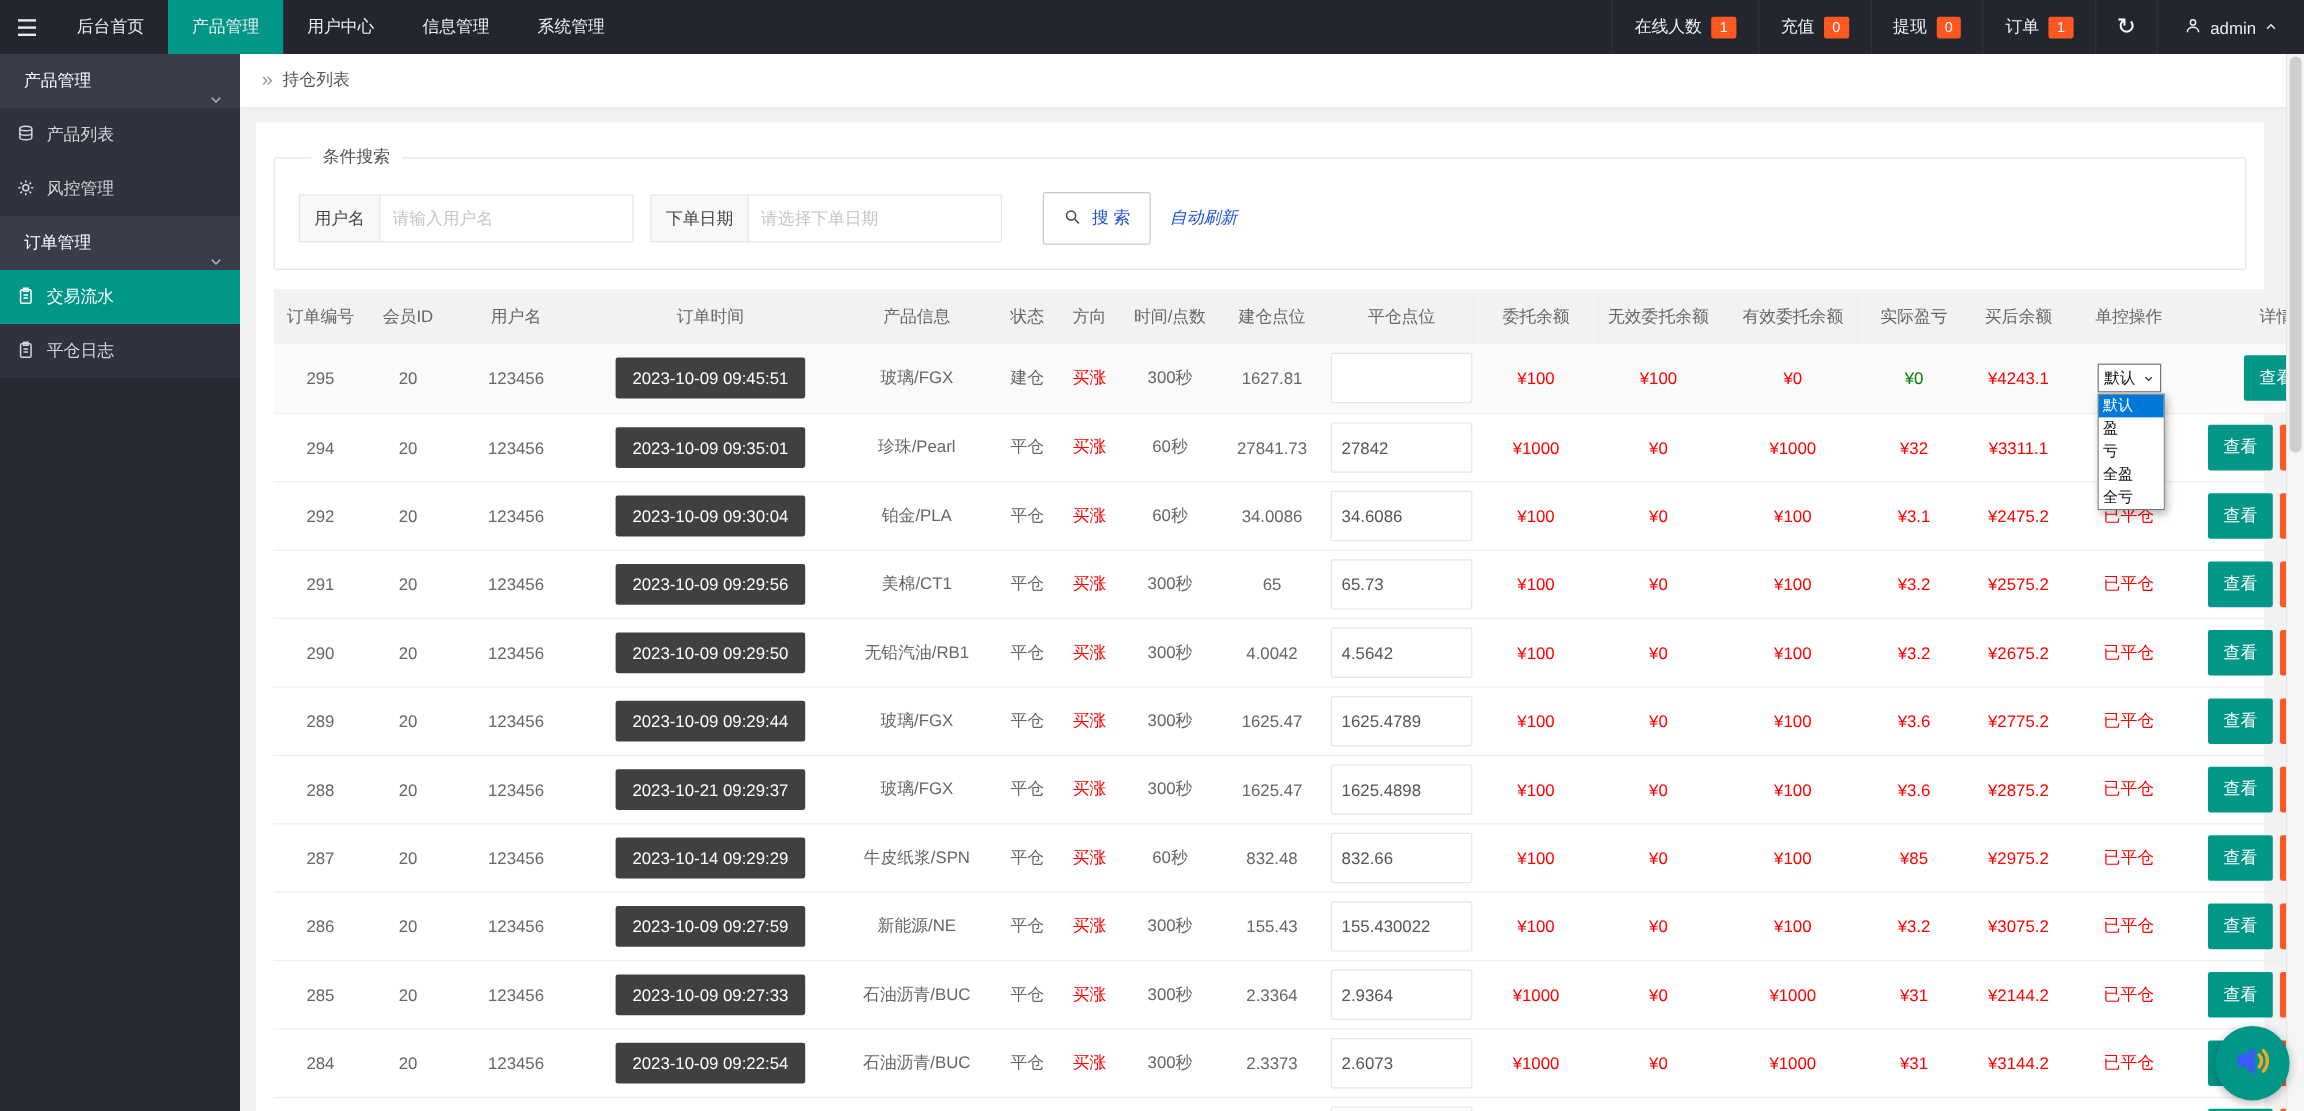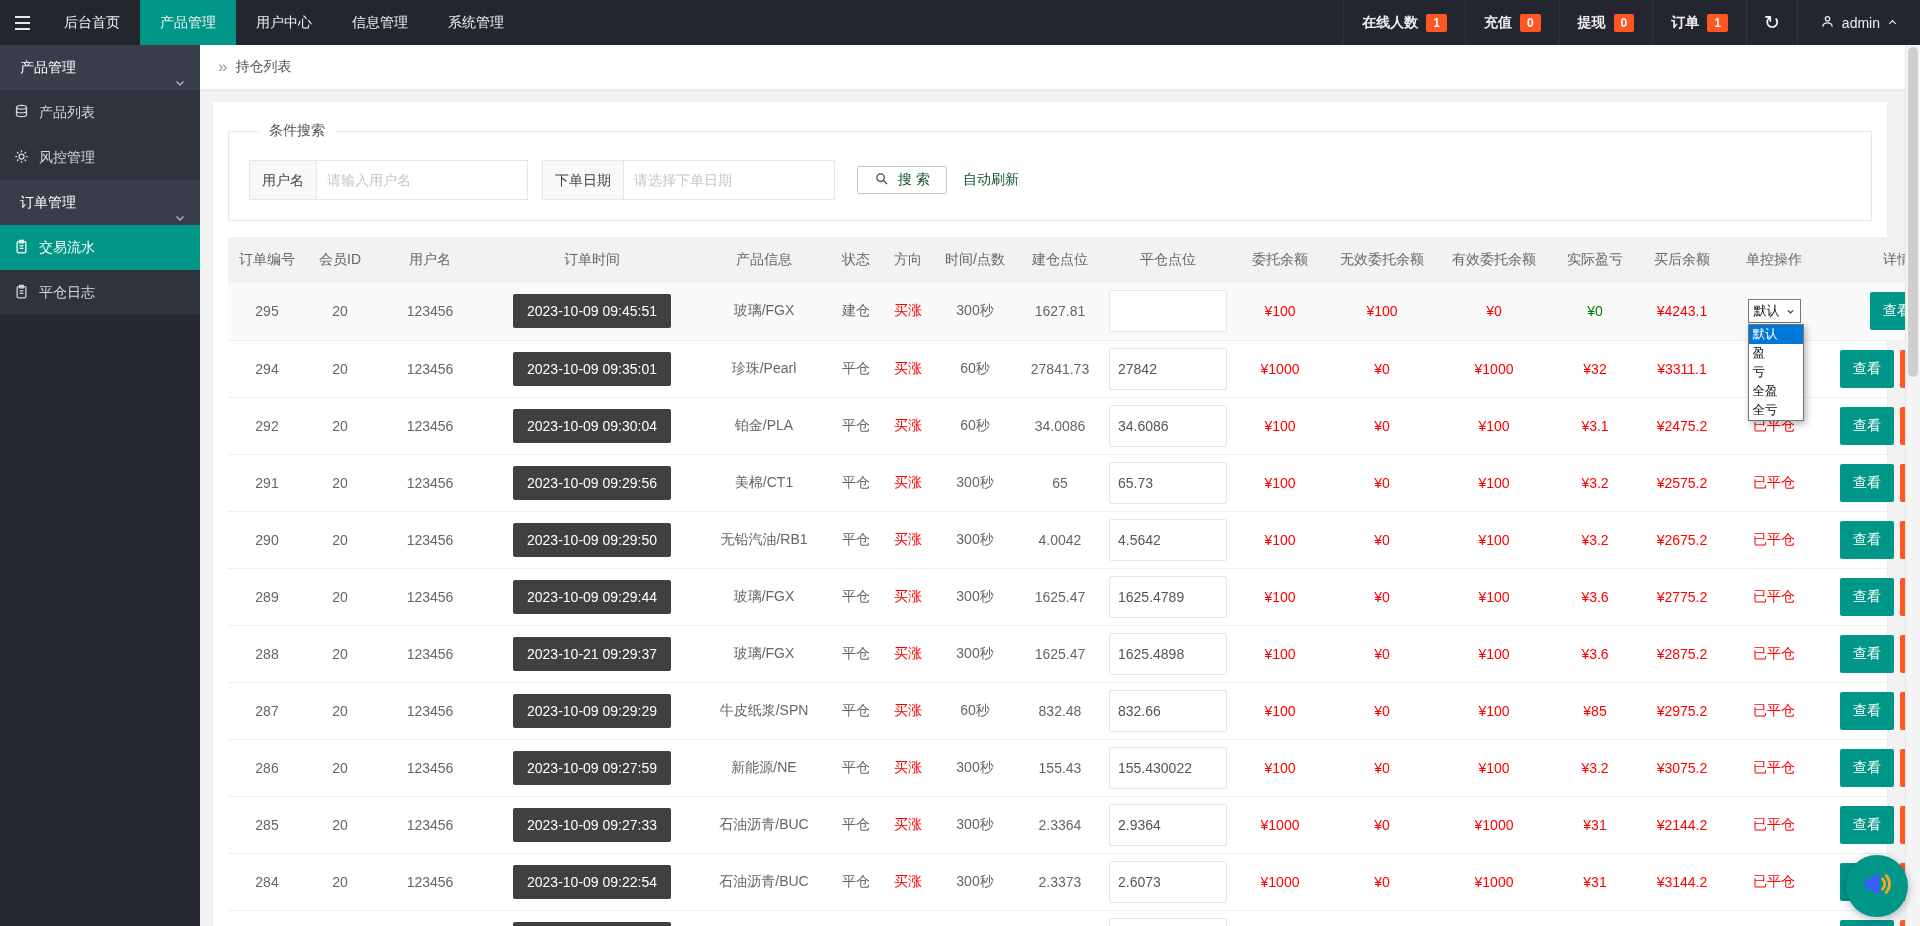--- a/index.html
+++ b/index.html
@@ -8,21 +8,21 @@
 
   
   .topbar { position:absolute; top:0; left:0; width:100%; height:45px; background:#23262e; display:flex; align-items:stretch; z-index:30; }
   .logo { width:200px; color:#fff; font-size:18px; line-height:45px; padding-left:20px; white-space:nowrap; }
   .hamburger { width:44px; display:flex; flex-direction:column; justify-content:center; align-items:center; cursor:pointer; }
   .hamburger i { display:block; width:15px; height:2px; background:#e8e8e8; margin:2px 0; }
   .topnav { display:flex; }
   .topnav .nav-item { padding:0 20px; line-height:45px; font-size:14px; color:#f0f0f0; cursor:pointer; }
   .topnav .nav-item.active { background:#009688; }
   .topbar-right { margin-left:auto; display:flex; align-items:stretch; }
-  .stat { display:flex; align-items:center; padding:0 18px; font-size:14px; color:#f0f0f0; border-left:1px solid rgba(255,255,255,0.06); cursor:pointer;font-weight:bold; }
+  .stat { display:flex; align-items:center; padding:0 18px; font-size:14px; color:#f0f0f0; border-left:1px solid rgba(255,255,255,0.06); cursor:pointer; }
   .badge { background:#ff5722; color:#fff; font-size:12px; padding:2px 7px; border-radius:2px; margin-left:8px; }
   .refresh { padding:0 17px; display:flex; align-items:center; color:#fff; font-size:19px; border-left:1px solid rgba(255,255,255,0.06); cursor:pointer; }
   .user { display:flex; align-items:center; gap:7px; padding:0 22px; color:#f0f0f0; font-size:14px; border-left:1px solid rgba(255,255,255,0.06); cursor:pointer; }
 
   
   .sidebar { position:absolute; top:45px; left:0; bottom:0; width:200px; background:#262932; z-index:20; }
   .side-group { height:45px; line-height:45px; background:#393d49; color:#fff; font-size:14px; padding-left:20px; position:relative; cursor:pointer; }
   .side-group .chev { position:absolute; right:14px; top:17px; }
   .side-item { height:45px; background:#2f333e; color:#d6d6d6; font-size:14px; display:flex; align-items:center; padding-left:14px; gap:10px; cursor:pointer; }
   .side-item.active { background:#009688; color:#fff; }
@@ -36,22 +36,22 @@
   .main { position:absolute; left:200px; top:90px; right:0; bottom:0; background:#f2f2f2; padding:12px 33px 0 13px; overflow:hidden; }
   .card { background:#fff; width:100%; height:1100px; padding:12px 15px; box-shadow:0 1px 2px rgba(0,0,0,0.05); }
 
   fieldset.search-fs { border:1px solid #e6e6e6; border-radius:2px; padding:10px 20px 20px; margin:8px 0 16px; }
   .search-fs legend { font-size:14px; color:#505050; padding:0 10px; margin-left:10px; }
   .search-row { display:flex; align-items:center; gap:14px; margin-top:10px; }
   .igroup { display:flex; }
   .ig-label { border:1px solid #e6e6e6; background:#f8f8f8; height:40px; line-height:38px; padding:0 12px; font-size:14px; color:#444; white-space:nowrap; }
   .ig-input { border:1px solid #e6e6e6; margin-left:-1px; height:40px; width:212px; padding:0 10px; font-size:14px; color:#666; outline:none; background:#fff; font-family:inherit; }
   .ig-input::placeholder { color:#c6c6c6; }
-  .search-btn { display:flex; align-items:center; gap:9px; height:28px; padding:0 16px; background:#fff; border:1px solid #c9c9c9; border-radius:2px; font-size:14px; color:#14532d; cursor:pointer; margin-left:8px; font-family:inherit; }
-  .auto-refresh { color:#14532d; font-size:14px; cursor:pointer; margin-left:2px; }
+  .search-btn { display:flex; align-items:center; gap:9px; height:44px; padding:0 16px; background:#fff; border:1px solid #c9c9c9; border-radius:2px; font-size:14px; color:#1d4ed8; cursor:pointer; margin-left:20px; font-family:inherit; }
+  .auto-refresh { color:#1d4ed8; font-size:14px; cursor:pointer; margin-left:2px;font-style:italic; }
 
   
   table.grid { width:100%; border-collapse:collapse; table-layout:fixed; }
   .grid th { background:#f2f2f2; height:46px; font-weight:400; font-size:14px; color:#666; text-align:center; padding:0 3px; overflow:hidden; white-space:nowrap; }
   .grid td { height:57px; font-size:14px; color:#666; text-align:center; border-bottom:1px solid #eee; padding:0 3px; }
   .grid tr.hover-row td { background:#fafafa; }
   .time-badge { display:inline-block; background:#404040; color:#fff; font-size:14px; padding:9px 14px; border-radius:2px; white-space:nowrap;text-align:right; }
   .dir { color:#ff0000; }
   .money { color:#ff0000; }
   .money.green { color:#008000; }
@@ -376,21 +376,21 @@
             <td><span class="money">¥100</span></td>
             <td><span class="money">¥3.6</span></td>
             <td><span class="money">¥2875.2</span></td>
             <td><span class="closed">已平仓</span></td>
             <td><button class="btn view">查看</button><button class="btn del">删除</button></td>
           </tr>
           <tr>
             <td>287</td>
             <td>20</td>
             <td>123456</td>
-            <td><span class="time-badge">2023-10-09 09:29:29</span></td>
+            <td><span class="time-badge">2023-10-14 09:29:29</span></td>
             <td>牛皮纸浆/SPN</td>
             <td>平仓</td>
             <td><span class="dir">买涨</span></td>
             <td>60秒</td>
             <td>832.48</td>
             <td><input class="close-input" value="832.66" style=""></td>
             <td><span class="money">¥100</span></td>
             <td><span class="money">¥0</span></td>
             <td><span class="money">¥100</span></td>
             <td><span class="money">¥85</span></td>

